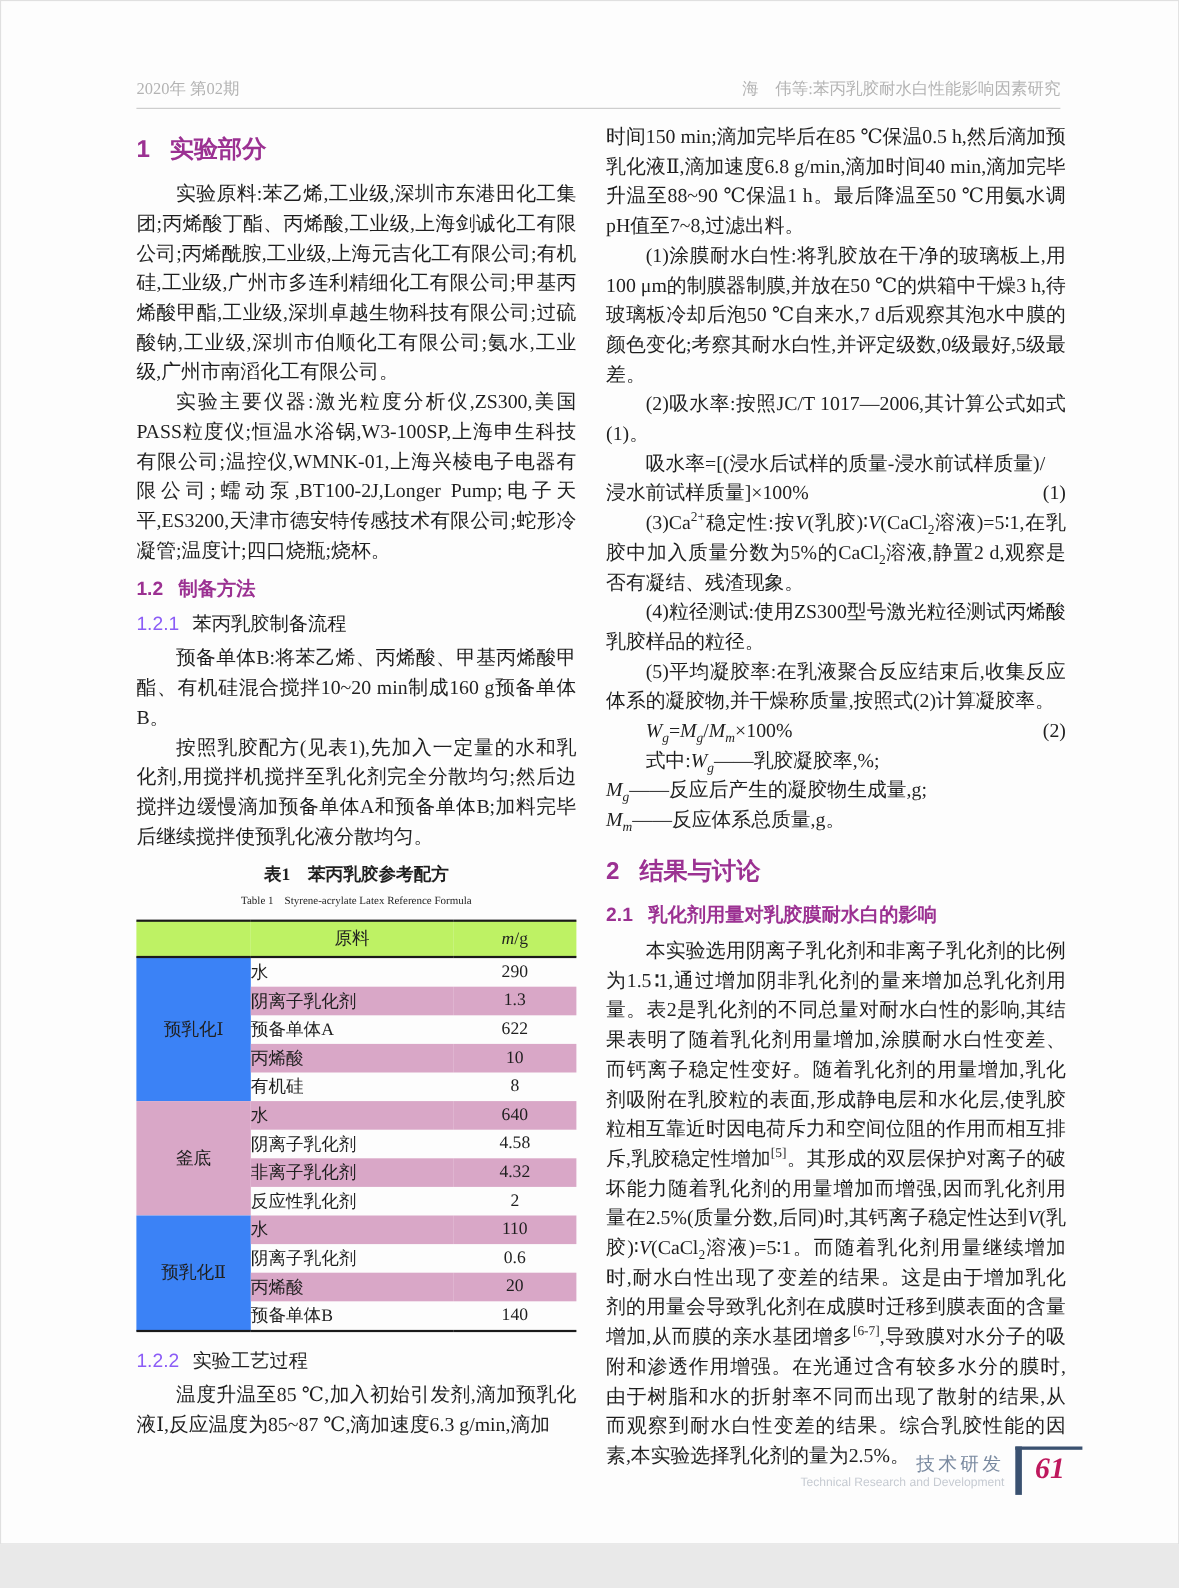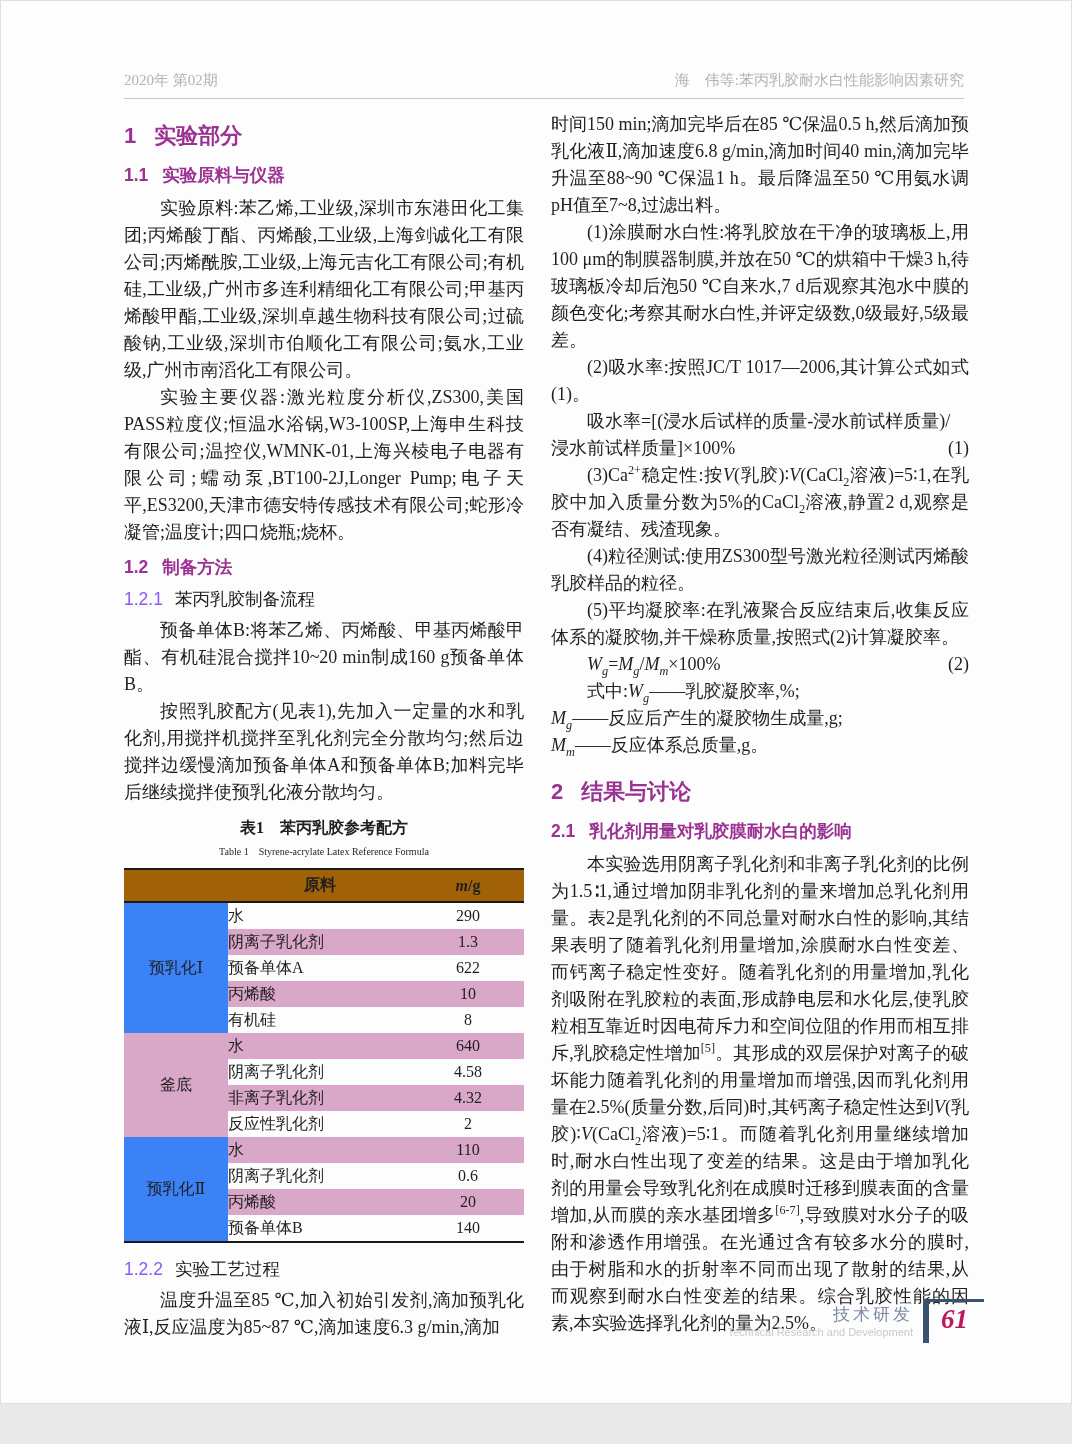--- a/index.html
+++ b/index.html
@@ -25,40 +25,40 @@
       font-size:17.5px;font-weight:bold;color:#9B3192;}
   .h2 .num{margin-right:14px;}
   .h3{margin:6px 0 6px;font-family:"Liberation Sans","DejaVu Sans",sans-serif;
       font-size:17.5px;font-weight:normal;color:#1f1f1f;}
   .h3 .num{margin-right:12px;color:#8b5cf6;}
   
   .tbl-cap-zh{margin-top:10px;text-align:center;font-size:16px;font-weight:bold;line-height:24px;}
   .tbl-cap-en{text-align:center;font-size:10px;font-weight:normal;line-height:24px;margin-bottom:4px;}
   table.tbl{width:100%;border-collapse:collapse;border-top:2.5px solid #1a1a1a;
             border-bottom:2.5px solid #1a1a1a;font-size:16px;}
-  table.tbl th{background:#a16207;font-weight:bold;height:29px;
+  table.tbl th{background:#bef264;font-weight:normal;height:29px;
                border-bottom:2px solid #1a1a1a;text-align:center;}
   table.tbl td{height:26px;padding:0;}
   .c-group{width:26%;}.c-ing{width:46%;}.c-val{width:28%;}
   td.ing{text-align:left;padding-left:4px;}
   td.val{text-align:center;}
   td.gcell{text-align:center;background:#3b82f6;}
   td.gcell.gpink{background:#D9A7C7;}
   tbody tr:nth-child(even) td:not(.gcell){background:#D9A7C7;}
   
   .eqline{display:flex;justify-content:space-between;font-size:18px;line-height:27px;}
   .ind2{padding-left:2em;}
   .defline{font-size:18px;line-height:27px;}
   
   .sg-sup{vertical-align:super;font-size:68%;line-height:0;}
   .sg-sub{vertical-align:sub;font-size:68%;line-height:0;}
   .sg-i{font-style:italic;}
   .sg-isub{vertical-align:sub;font-size:68%;line-height:0;font-style:italic;}
   
-  .pagefoot{position:absolute;right:87px;bottom:60px;display:flex;align-items:flex-end;}
+  .pagefoot{position:absolute;right:87px;bottom:44px;display:flex;align-items:flex-end;}
   .foot-text{text-align:right;padding-bottom:4px;}
   .foot-zh{font-family:"Liberation Sans","DejaVu Sans",sans-serif;font-size:17px;
            color:#7a8aa0;letter-spacing:3px;line-height:20px;}
   .foot-en{font-family:"Liberation Sans","DejaVu Sans",sans-serif;font-size:11px;
            color:#c6cbd2;line-height:14px;}
   .pagebox{margin-left:10px;border-left:6px solid #3A5170;border-top:3px solid #3A5170;
            padding:3px 16px 10px 12px;}
   .pagenum{font-family:"Liberation Serif","DejaVu Serif",serif;font-style:italic;
            font-weight:bold;font-size:27px;color:#be185d;line-height:28px;}
 </style>
@@ -74,23 +74,20 @@
   <div class="headrule"></div>
 
   <div class="content">
 
     <div class="col-left">
 
       <div class="h1">
         <span class="num">1</span><span>实验部分</span>
       </div>
 
-      <div class="h2">
-        <span class="num">1.1</span><span>实验原料与仪器</span>
-      </div>
 
       <p class="para">实验原料:苯乙烯,工业级,深圳市东港田化工集团;丙烯酸丁酯、丙烯酸,工业级,上海剑诚化工有限公司;丙烯酰胺,工业级,上海元吉化工有限公司;有机硅,工业级,广州市多连利精细化工有限公司;甲基丙烯酸甲酯,工业级,深圳卓越生物科技有限公司;过硫酸钠,工业级,深圳市伯顺化工有限公司;氨水,工业级,广州市南滔化工有限公司。</p>
       <p class="para">实验主要仪器:激光粒度分析仪,ZS300,美国PASS粒度仪;恒温水浴锅,W3-100SP,上海申生科技有限公司;温控仪,WMNK-01,上海兴棱电子电器有限公司;蠕动泵,BT100-2J,Longer Pump;电子天平,ES3200,天津市德安特传感技术有限公司;蛇形冷凝管;温度计;四口烧瓶;烧杯。</p>
 
       <div class="h2">
         <span class="num">1.2</span><span>制备方法</span>
       </div>
 
       <div class="h3">
         <span class="num">1.2.1</span><span>苯丙乳胶制备流程</span>

